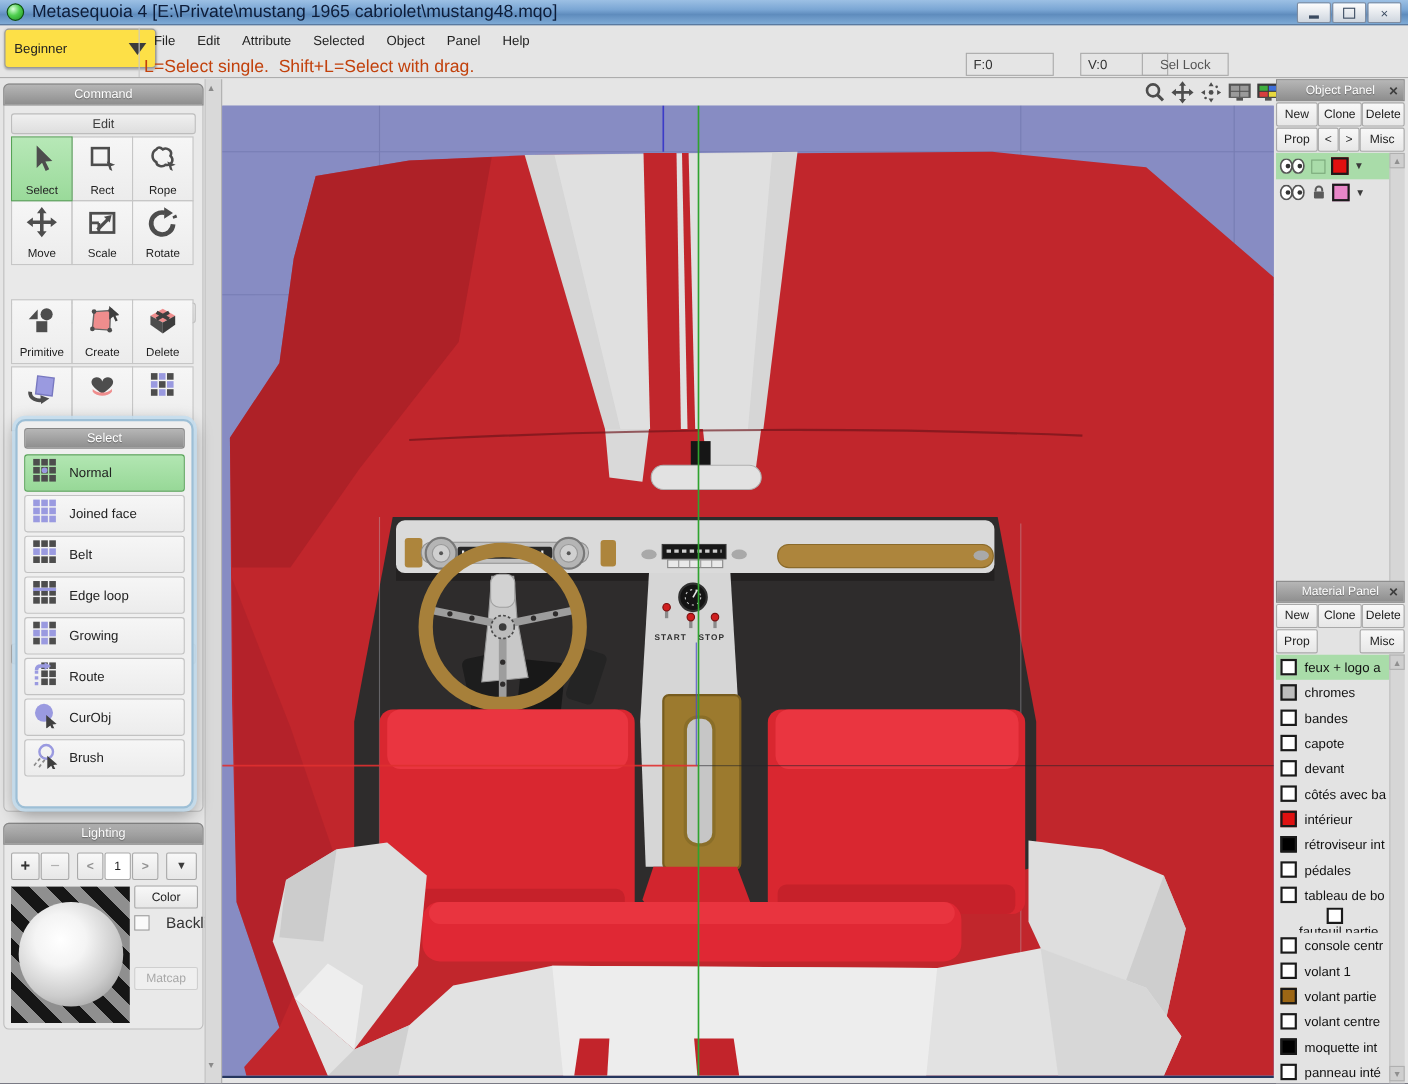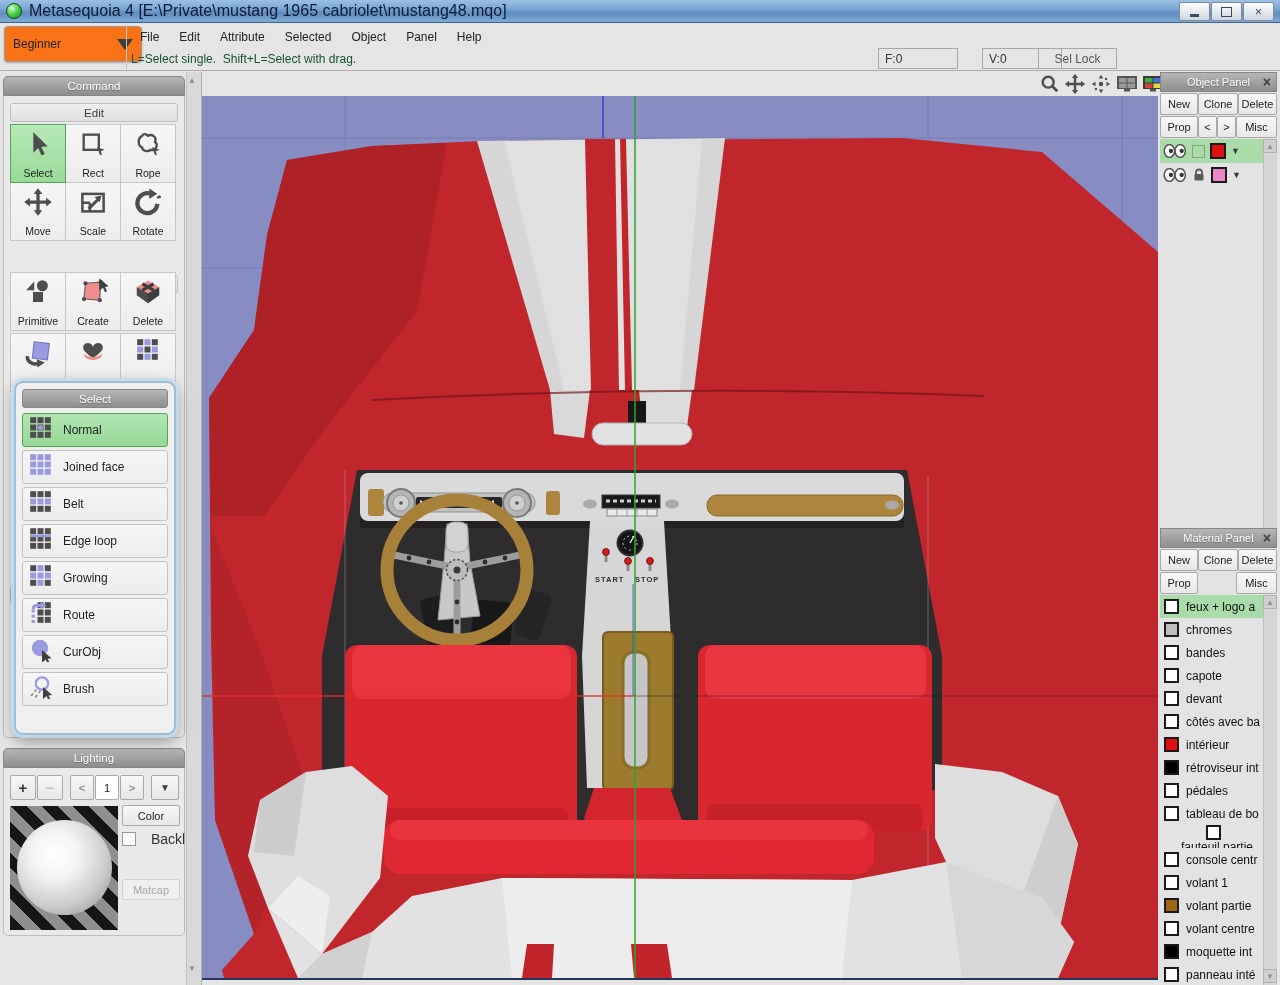--- a/index.html
+++ b/index.html
@@ -14,29 +14,29 @@
     background:radial-gradient(circle at 35% 30%,#d9ffd9,#4fcf4f 45%,#1e8f1e);
     border:1px solid #0c4f0c;}
   #title-text{font-size:16px;color:#0d1c38;}
   #winbtns{position:absolute;right:6px;top:2px;display:flex;gap:1px;}
   .winbtn{width:29px;height:17px;border:1px solid #7e8ca0;border-radius:2px;
     background:linear-gradient(#fdfdfd,#cfd6df);display:flex;align-items:center;
     justify-content:center;color:#3a4a60;font-size:12px;line-height:1;}
   .glyph-min{width:9px;height:3px;background:#3a4a60;margin-top:7px;}
   .glyph-max{width:9px;height:8px;border:1.5px solid #3a4a60;}
   
-  #mode-btn{position:absolute;left:4px;top:26px;width:120px;height:34px;background:#f97316;
+  #mode-btn{position:absolute;left:4px;top:26px;width:120px;height:34px;background:#fde047;
     border:1px solid #9a9a9a;border-radius:4px;box-shadow:0 1px 2px rgba(0,0,0,.25);
     display:flex;align-items:center;justify-content:space-between;padding:0 8px;font-size:12px;color:#222;}
   #mode-caret{width:0;height:0;border-left:8px solid transparent;border-right:8px solid transparent;border-top:11px solid #3c3c3c;}
   #vsep1{position:absolute;left:126px;top:25px;width:1px;height:45px;background:#c8c8c8;}
   #menubar{position:absolute;left:130px;top:26px;height:22px;display:flex;align-items:center;}
   .menu-item{padding:0 10px;font-size:12px;color:#222;}
   #statusrow{position:absolute;left:0;top:48px;width:1280px;height:22px;border-bottom:1px solid #adadad;}
-  #status-hint{position:absolute;left:131px;top:4px;font-size:12px;color:#14532d;white-space:pre;}
+  #status-hint{position:absolute;left:131px;top:4px;font-size:16px;color:#c2410c;white-space:pre;}
   .countbox{position:absolute;top:0;height:21px;border:1px solid #a9a9a9;font-size:12px;color:#333;
     display:flex;align-items:center;padding-left:6px;box-sizing:border-box;}
   #fbox{left:878px;width:80px;}
   #vbox{left:958px;width:80px;margin-left:24px;}
   #selbox{left:1038px;width:79px;justify-content:center;padding-left:0;color:#555;}
   
   #brand{position:absolute;left:1122px;top:30px;width:154px;}
   #brand-row{display:flex;align-items:center;justify-content:flex-end;}
   #brand-text{font-size:18px;color:#8f8f8f;letter-spacing:-0.5px;}
   #brand-num{font-size:21px;color:#4a4a4a;font-weight:bold;font-style:italic;margin-left:1px;}

